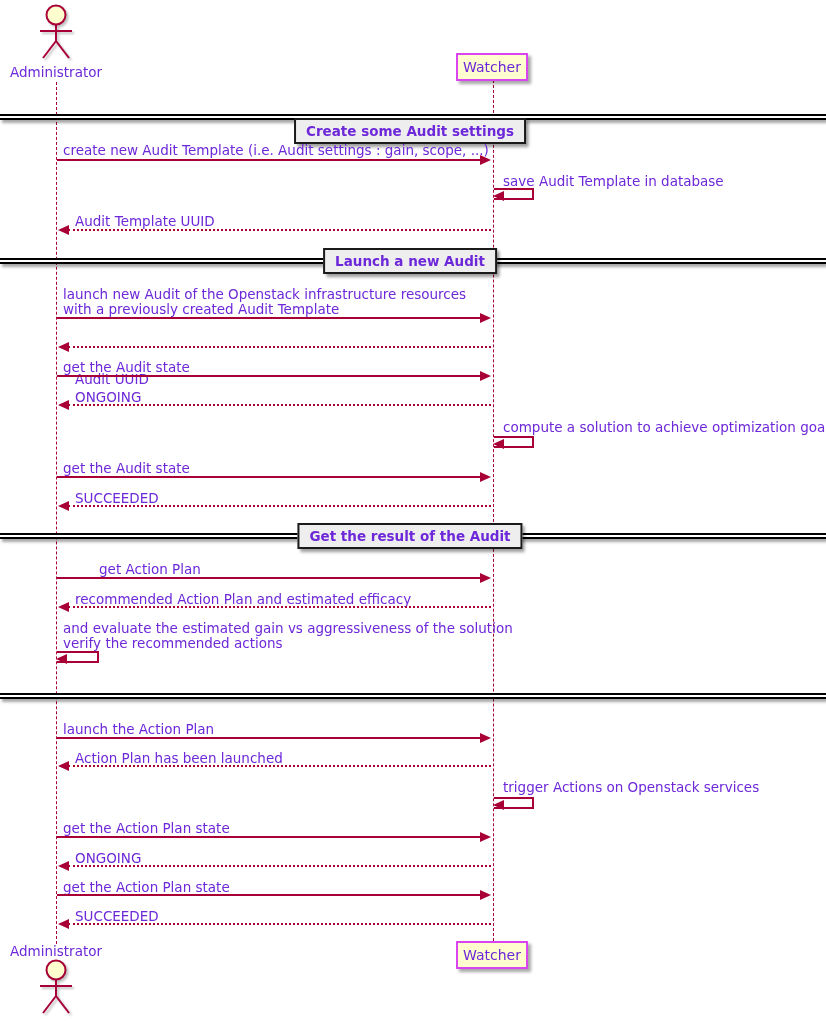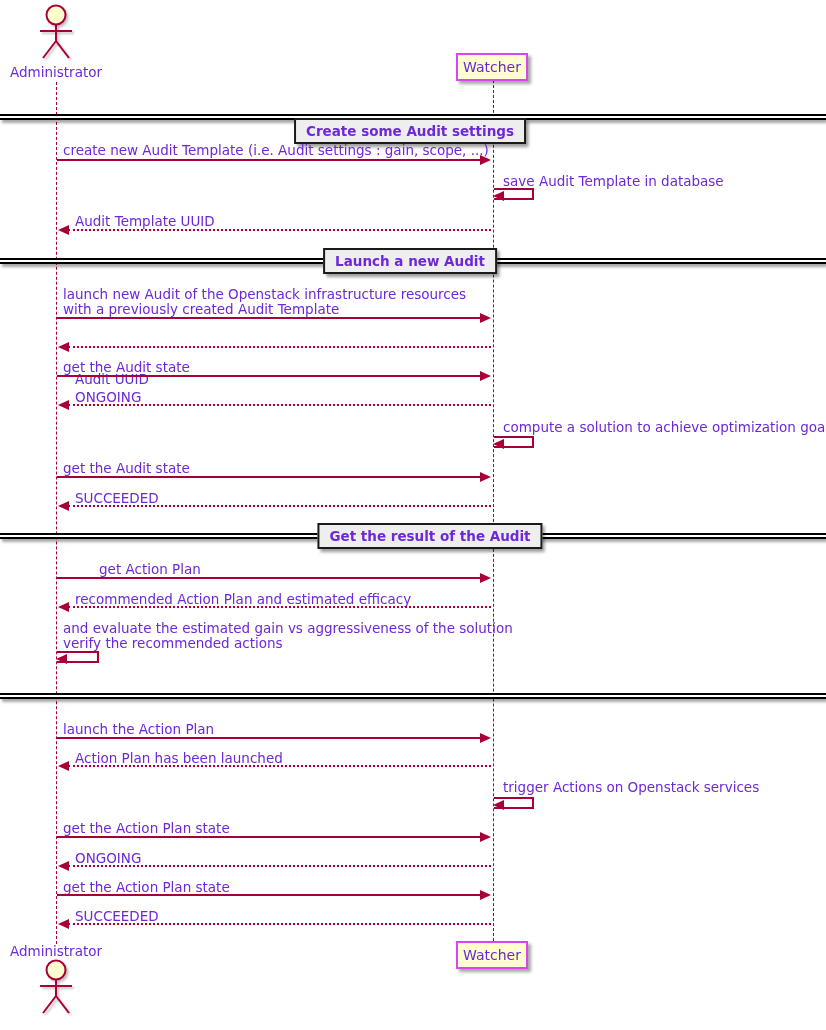--- a/index.html
+++ b/index.html
@@ -93,21 +93,21 @@
 
   <div class="mlabel" style="left:63px;top:461px;">
     <span>get the Audit state</span></div>
   <div class="arrow solid" style="top:476px;"></div>
 
   <div class="mlabel" style="left:75px;top:491px;">
     <span>SUCCEEDED</span></div>
   <div class="arrow dotted" style="top:505px;"></div>
 
   <div class="divider-lines" style="top:533px;"></div>
-  <div class="divider-label" style="top:523px;margin-left:20px;">Get the result of the Audit</div>
+  <div class="divider-label" style="top:523px;">Get the result of the Audit</div>
 
   <div class="mlabel" style="left:63px;top:562px;margin-left:36px;">
     <span>get Action Plan</span></div>
   <div class="arrow solid" style="top:577px;"></div>
 
   <div class="mlabel" style="left:75px;top:592px;">
     <span>recommended Action Plan and estimated efficacy</span></div>
   <div class="arrow dotted" style="top:606px;"></div>
 
   <div class="mlabel" style="left:63px;top:621px;">

